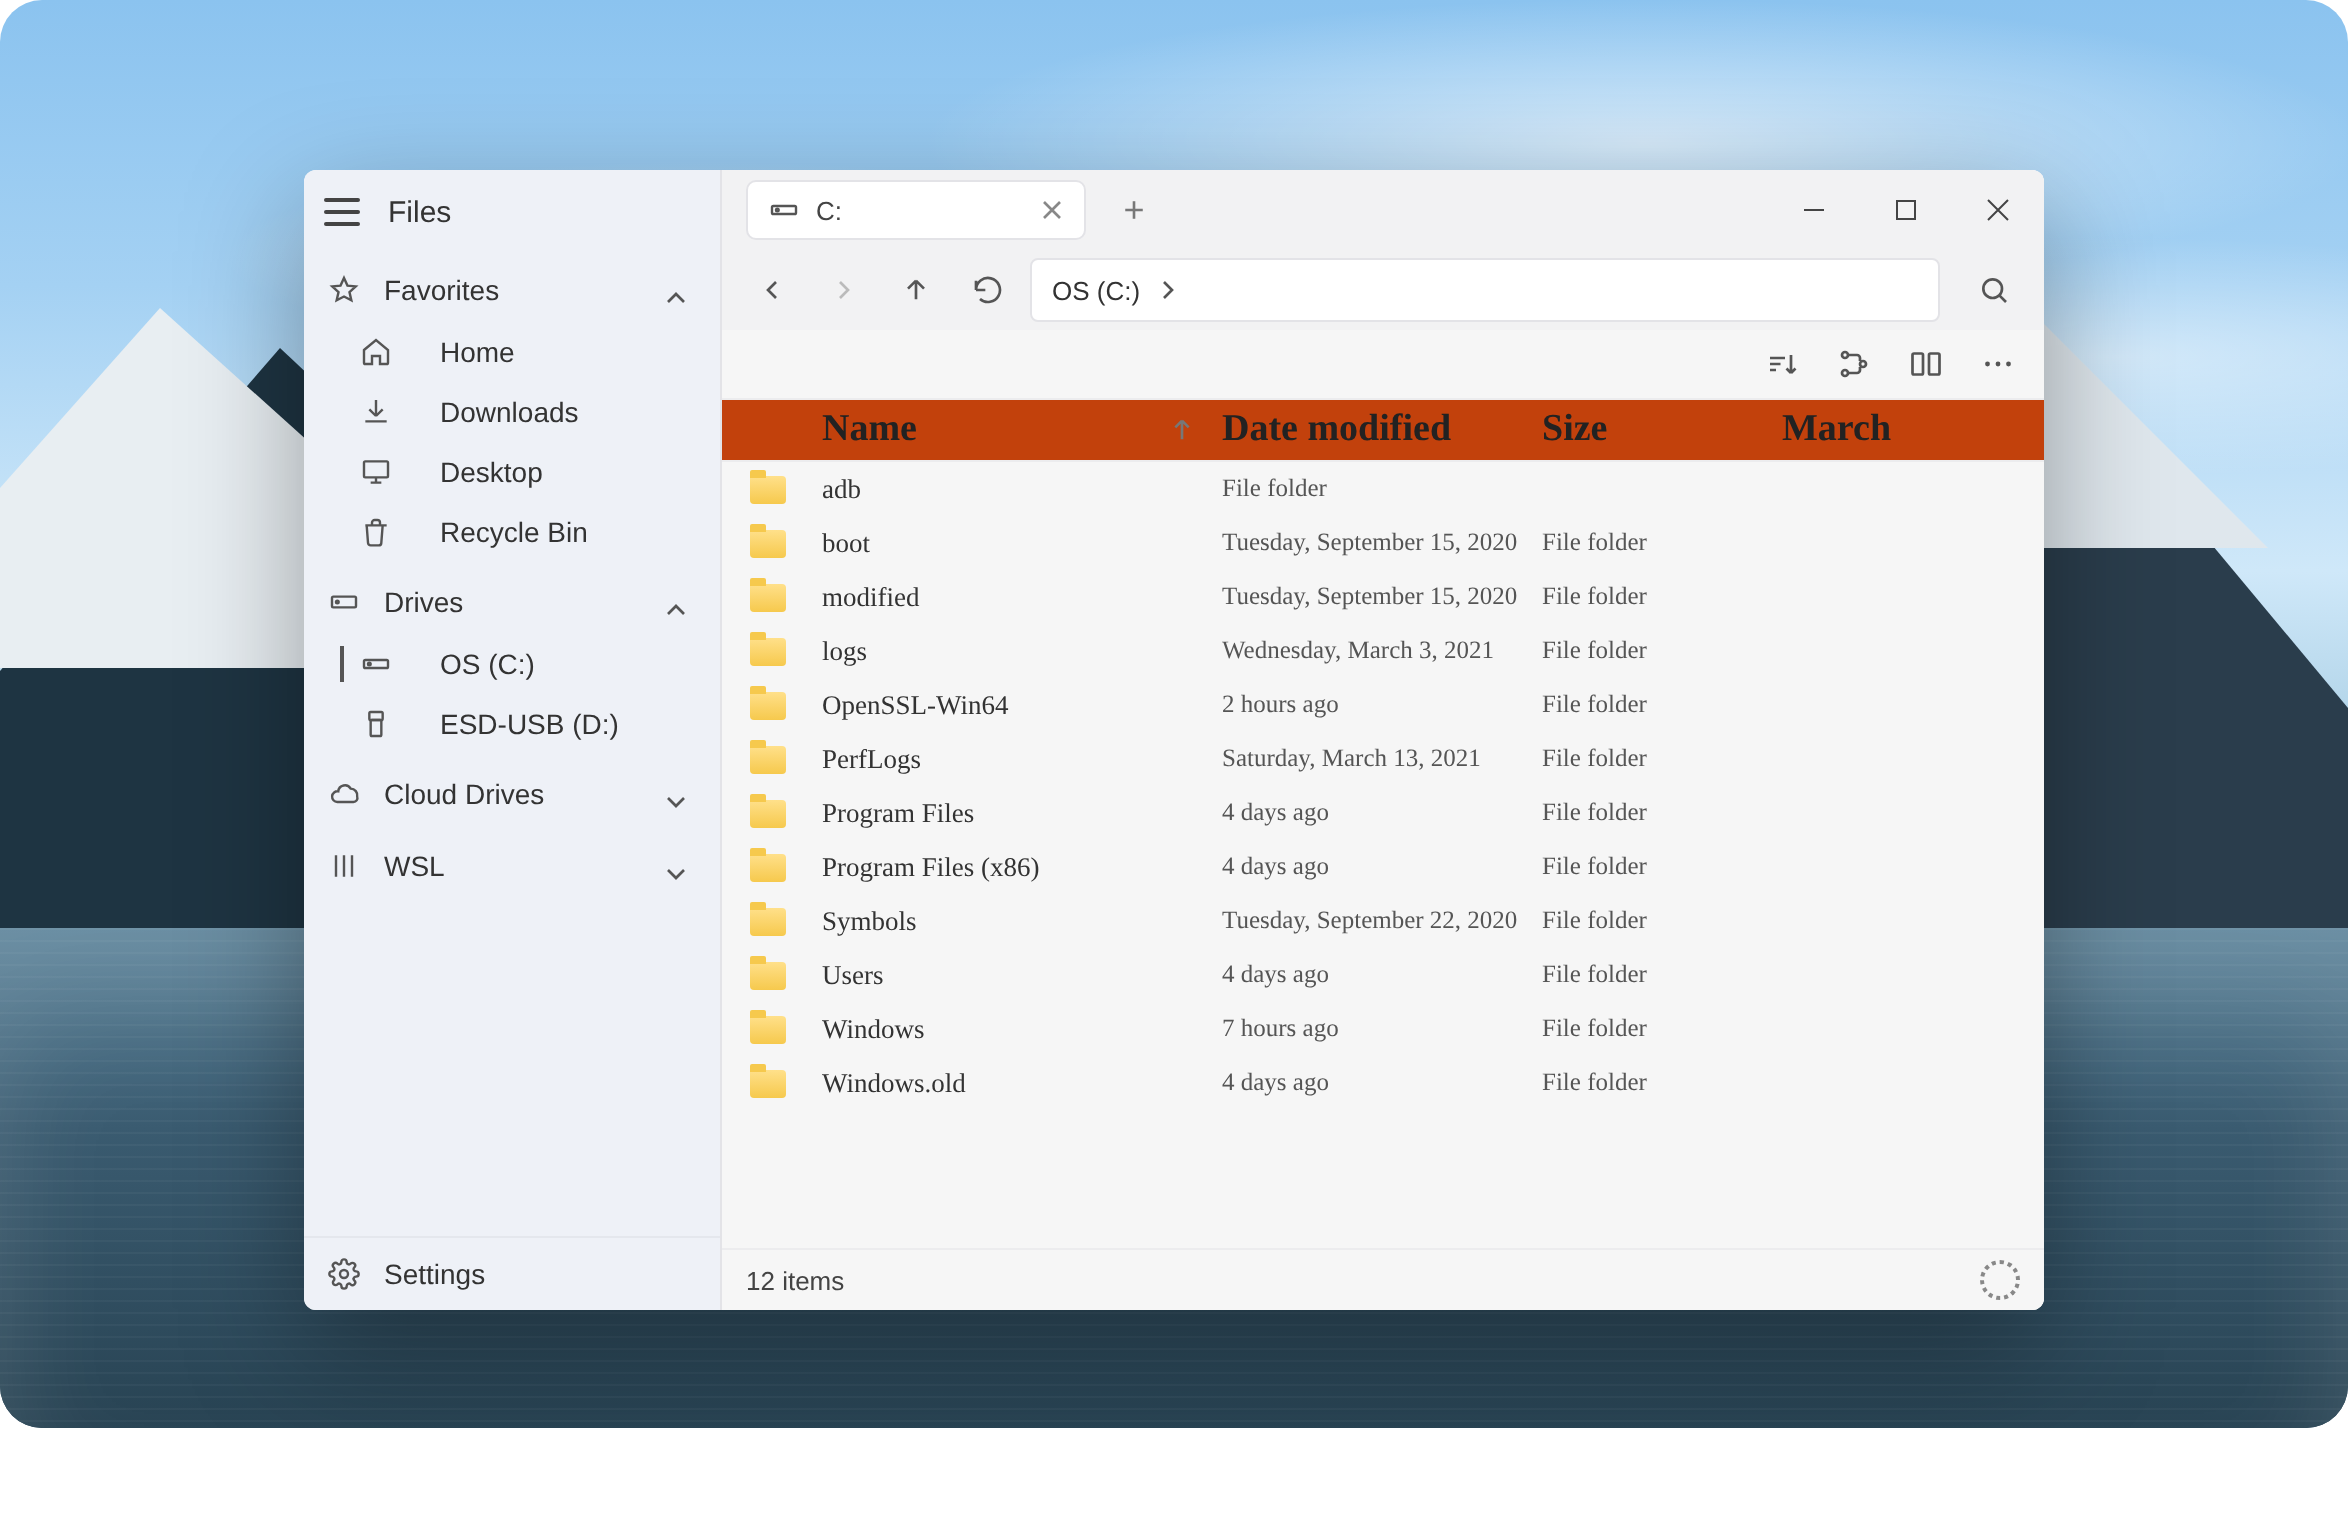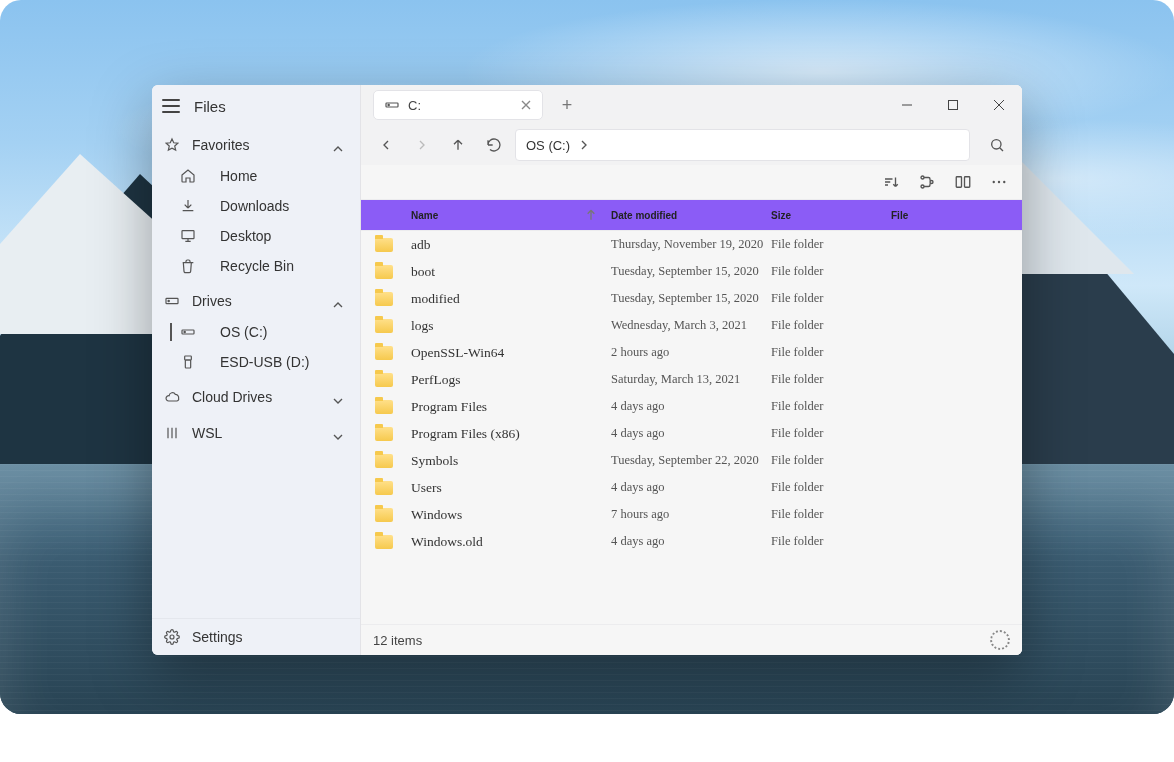--- a/index.html
+++ b/index.html
@@ -235,26 +235,27 @@
     color:#555;
   }
   .tb-btn{width:22px;height:22px;display:flex;align-items:center;justify-content:center;cursor:pointer}
 
   
   .col-header{
     height:30px;
     display:flex;
     align-items:center;
     font-weight:600;
-    font-size:10px;
+    font-size:19px;
     color:#222;
     border-top:1px solid #ececee;
     border-bottom:1px solid #ececee;
     padding-left: 14px;
-    background:#8b5cf6;
+    background:#c2410c;
+    font-family:Liberation Serif, serif;
   }
   .col-icon{width:36px;}
   .col-name{flex: 0 0 200px; display:flex;align-items:center;gap:6px;cursor:pointer}
   .col-name .sort{margin-left:auto;margin-right:12px;color:#777}
   .col-date{flex: 0 0 160px;cursor:pointer}
   .col-type{flex: 0 0 120px;cursor:pointer}
   .col-size{flex: 0 0 80px;cursor:pointer}
 
   
   .file-list{
@@ -566,31 +567,30 @@
               </svg>
           </span>
         </div>
         <div class="col-date">
           <span>Date modified</span>
         </div>
         <div class="col-type">
           <span>Size</span>
         </div>
         <div class="col-size">
-          <span>File</span>
+          <span>March</span>
         </div>
       </div>
 
       <div class="file-list" id="file-list">
           <div class="row">
             <div class="cell-icon">
               <div class="folder-icon"></div>
             </div>
             <div class="cell-name">adb</div>
-            <div class="cell-date">Thursday, November 19, 2020</div>
             <div class="cell-type">File folder</div>
             <div class="cell-size"></div>
           </div>
           <div class="row">
             <div class="cell-icon">
               <div class="folder-icon"></div>
             </div>
             <div class="cell-name">boot</div>
             <div class="cell-date">Tuesday, September 15, 2020</div>
             <div class="cell-type">File folder</div>

